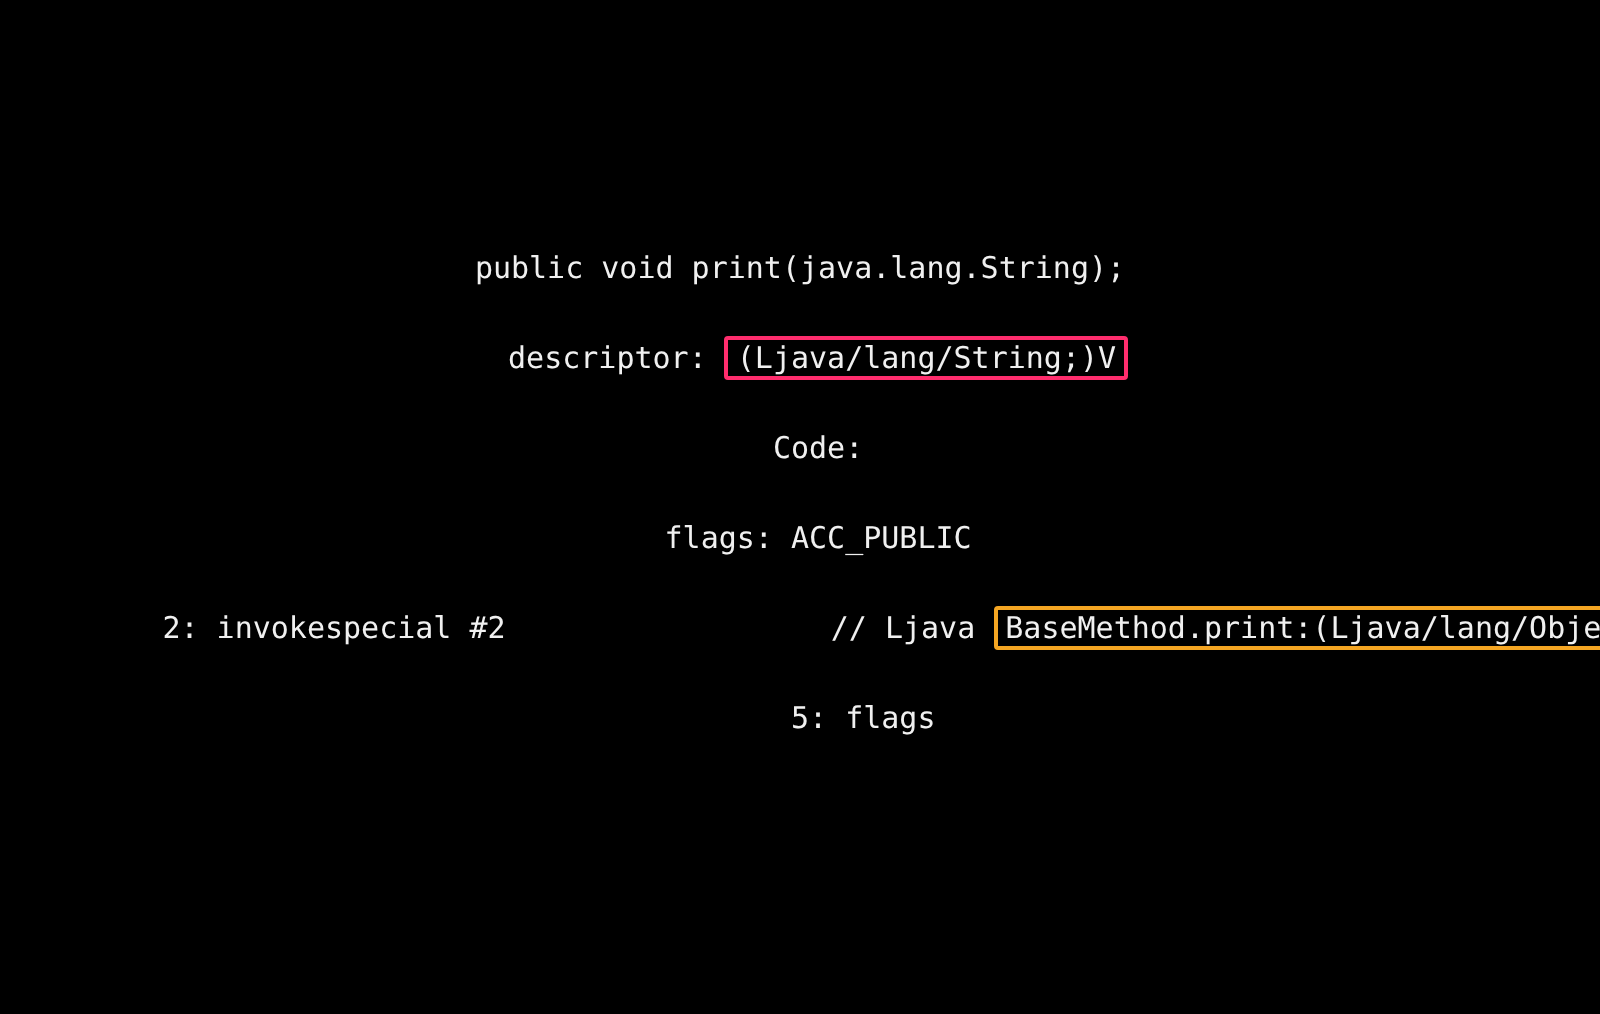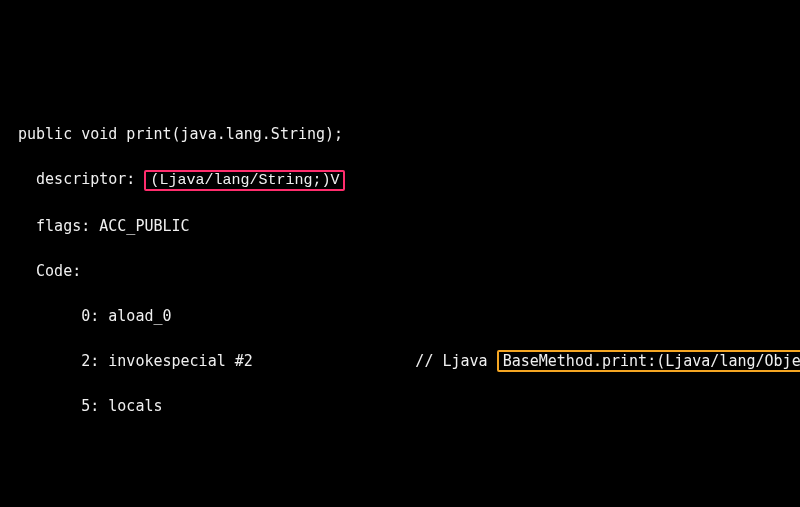--- a/index.html
+++ b/index.html
@@ -6,47 +6,45 @@
     margin: 0;
     padding: 10px 18px;
     background: #000000;
     color: #f0f0f0;
     font-family: "SF Mono", Menlo, Monaco, Consolas, monospace;
     font-size: 15px;
     line-height: 1.5;
     width: 764px;
     white-space: pre;
   }
-  .line { display: block; }
+  .line { display: block; text-align: center; }
   .hl-pink {
     border: 2px solid #ff2d6d;
     padding: 0 4px;
     border-radius: 2px;
-    font-family: Liberation Mono, monospace;
   }
   .hl-orange {
     border: 2px solid #f5a623;
     padding: 0 4px;
     border-radius: 2px;
   }
   .comment { color: #f0f0f0; }
 </style>
 </head>
 <body>
 
 
 
 <div>
 <span class="line">public void print(java.lang.String);</span>
 <span class="line"><span>  descriptor: </span><span class="hl-pink">(Ljava/lang/String;)V</span></span>
+<span class="line">  Code:</span>
 <span class="line">  flags: ACC_PUBLIC</span>
-<span class="line">  Code:</span>
-<span class="line">       0: aload_0</span>
 <span class="line"><span>       2: invokespecial #2                  </span><span class="comment"><span>// Ljava </span><span class="hl-orange">BaseMethod.print:(Ljava/lang/Object;)V</span></span></span>
-<span class="line">       5: locals</span>
+<span class="line">       5: flags</span>
 
 
 
 
 
 
 
 
 
 

